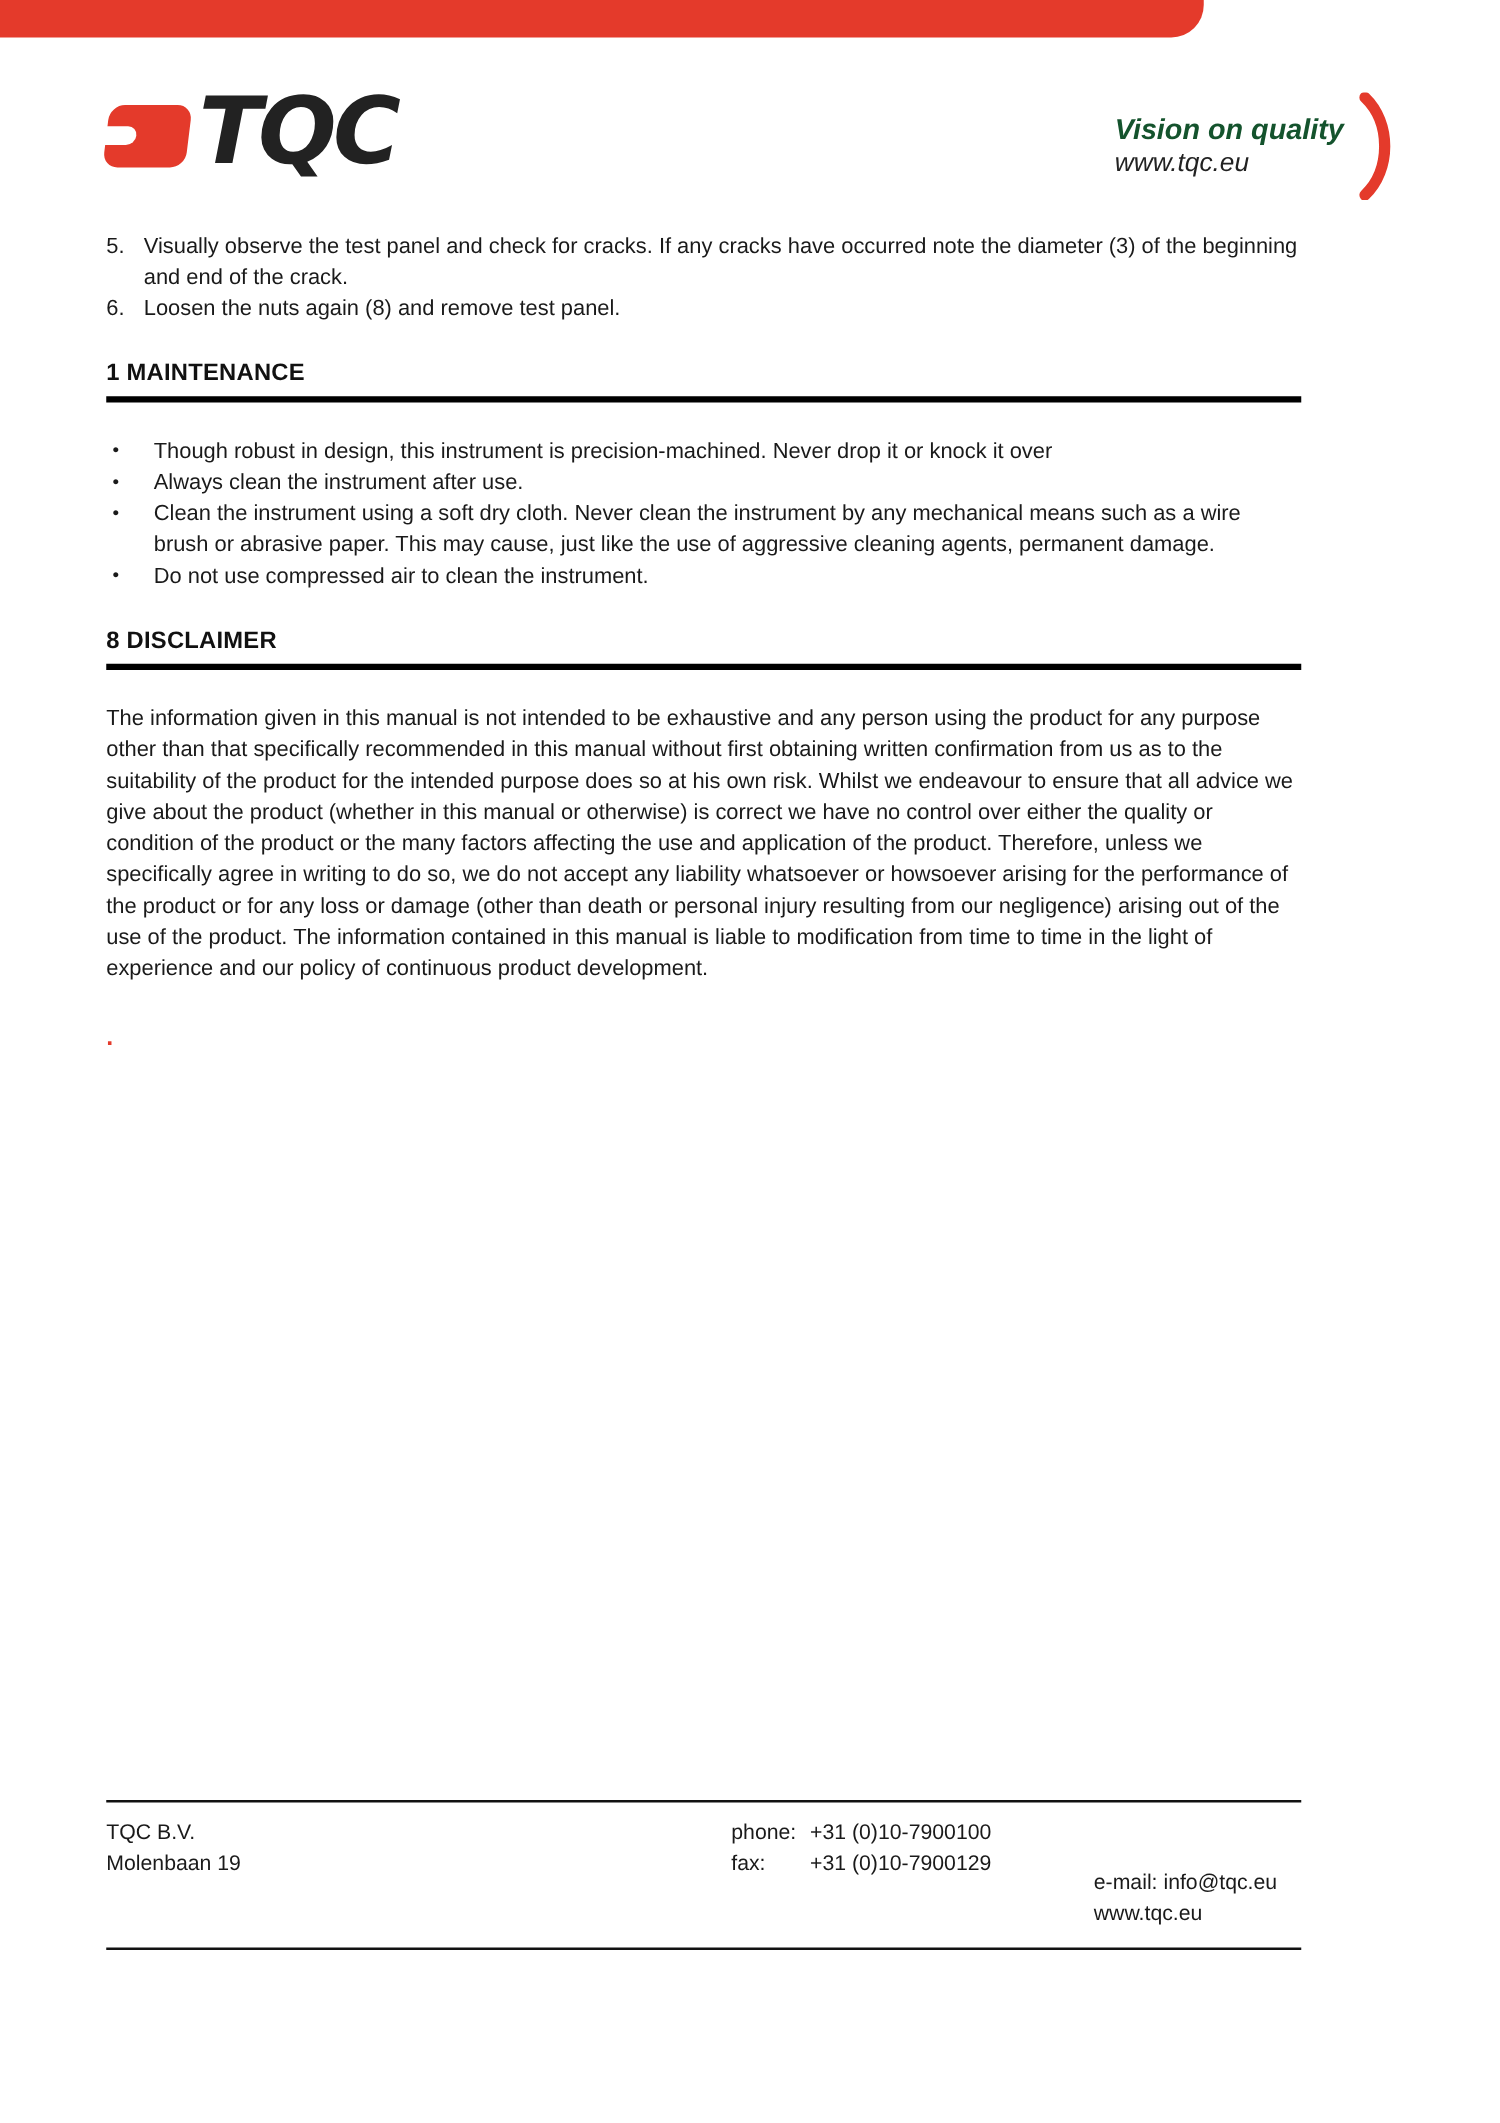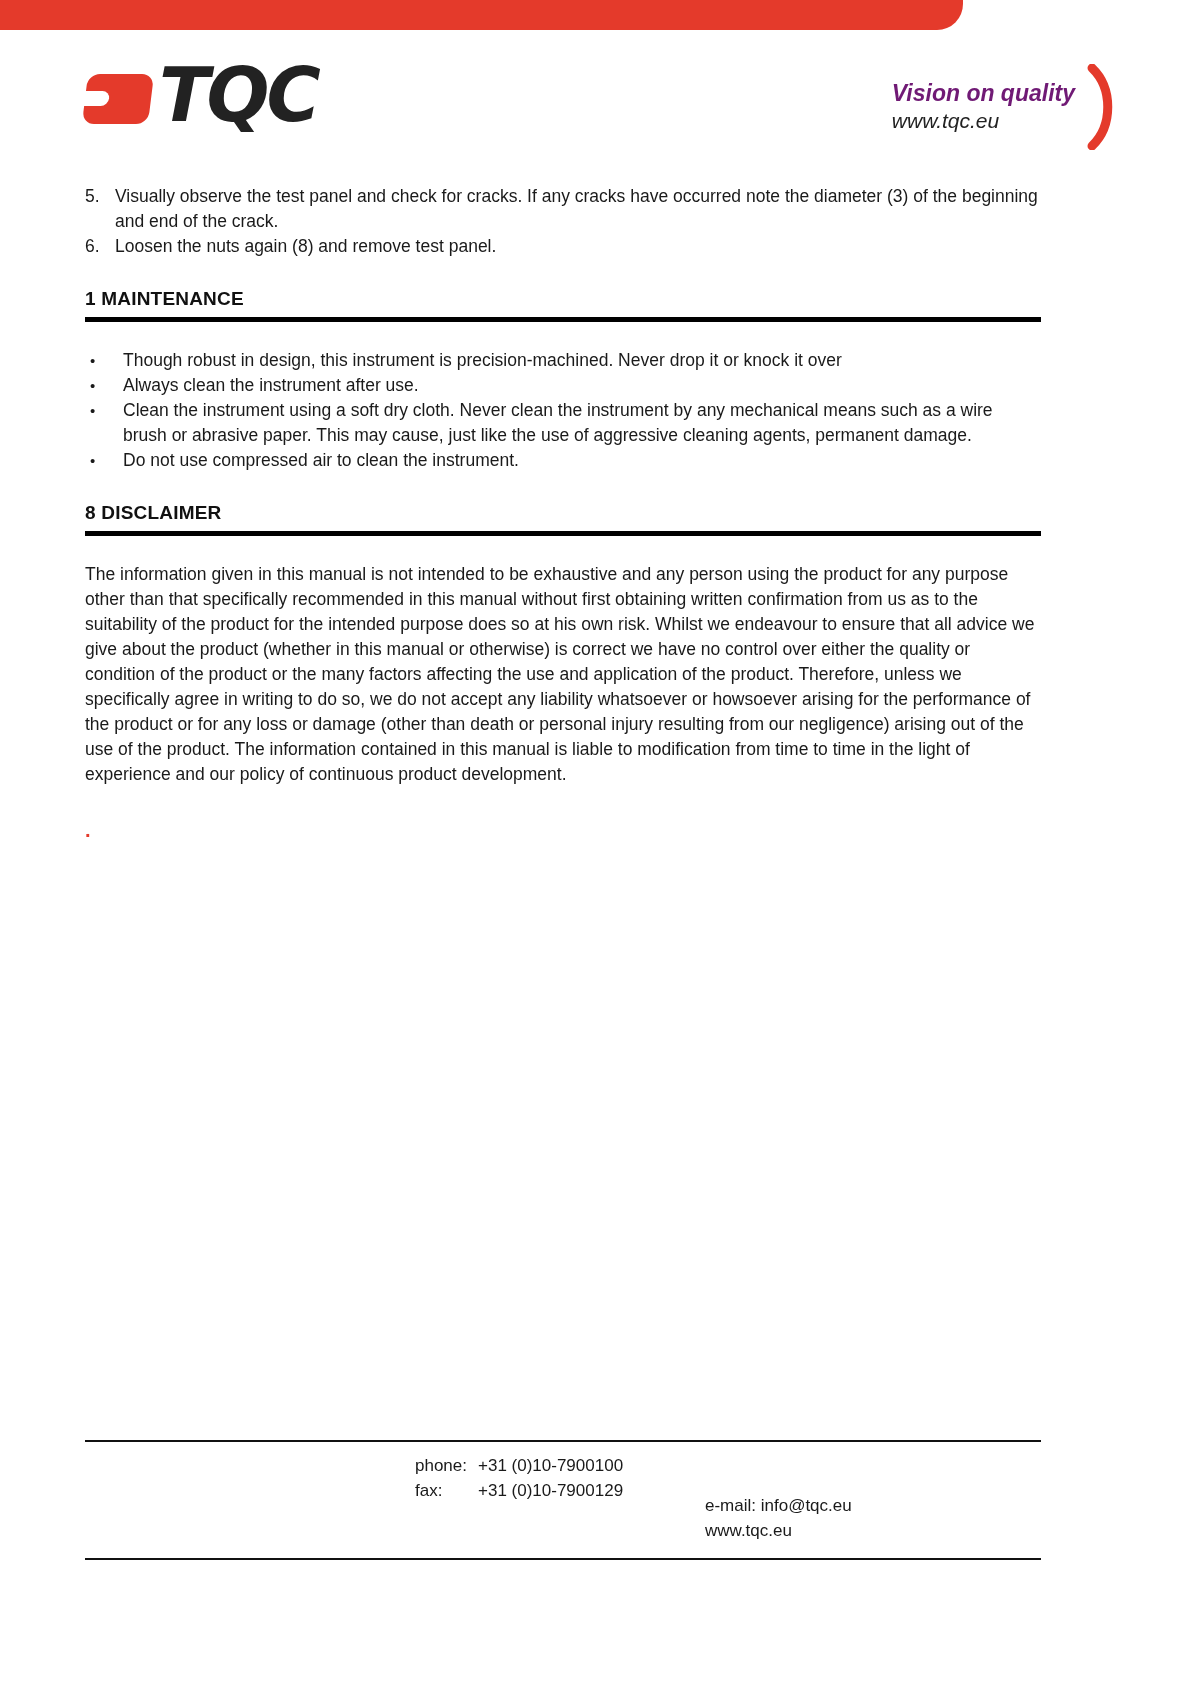--- a/index.html
+++ b/index.html
@@ -21,21 +21,21 @@
     top: 0; left: 0;
     width: 963px;
     height: 30px;
     background: #e43a2b;
     border-radius: 0 0 26px 0;
   }
 
   
   .header {
     position: absolute;
-    top: 58px;
+    top: 68px;
     left: 85px;
     width: 1030px;
     display: flex;
     justify-content: space-between;
     align-items: flex-start;
   }
   .logo { display: flex; align-items: center; gap: 8px; }
   .logo-icon {
     width: 66px; height: 50px;
     background: #e43a2b;
@@ -57,21 +57,21 @@
     font-size: 74px;
     font-weight: bold;
     font-style: italic;
     letter-spacing: -3px;
     color: #222222;
     line-height: 1.0;
   }
 
   .vision { display: flex; align-items: center; gap: 12px; margin-top: 6px; }
   .vision-text { font-style: italic; text-align: left; }
-  .vision-title { font-size: 23px; font-weight: bold; color: #701a75; line-height: 1.2; }
+  .vision-title { font-size: 23px; font-weight: bold; color: #14532d; line-height: 1.2; }
   .vision-url { font-size: 21px; color: #222222; line-height: 1.25; }
   .vision-swoosh { display: block; }
 
   
   .content {
     position: absolute;
     top: 184px;
     left: 85px;
     width: 956px;
     font-size: 17.5px;
@@ -200,20 +200,24 @@
       <p class="para">The information given in this manual is not intended to be exhaustive and any person using the product for any purpose other than that specifically recommended in this manual without first obtaining written confirmation from us as to the suitability of the product for the intended purpose does so at his own risk.  Whilst we endeavour to ensure that all advice we give about the product (whether in this manual or otherwise) is correct we have no control over either the quality or condition of the product or the many factors affecting the use and application of the product. Therefore, unless we specifically agree in writing to do so, we do not accept any liability whatsoever or howsoever arising for the performance of the product or for any loss or damage (other than death or personal injury resulting from our negligence) arising out of the use of the product. The information contained in this manual is liable to modification from time to time in the light of experience and our policy of continuous product development.</p>
 
       <div class="stray-dot">.</div>
     </section>
 
   </main>
 
   <footer class="footer">
     <div class="footer-rule"></div>
     <div class="footer-cols">
+      <div class="fcol1">
+        <div>TQC B.V.</div>
+        <div>Molenbaan 19</div>
+      </div>
       <div class="fcol2">
       </div>
       <div class="fcol3">
         <div class="frow">
           <span class="flabel">phone:</span>
           <span>+31 (0)10-7900100</span>
         </div>
         <div class="frow">
           <span class="flabel">fax:</span>
           <span>+31 (0)10-7900129</span>

